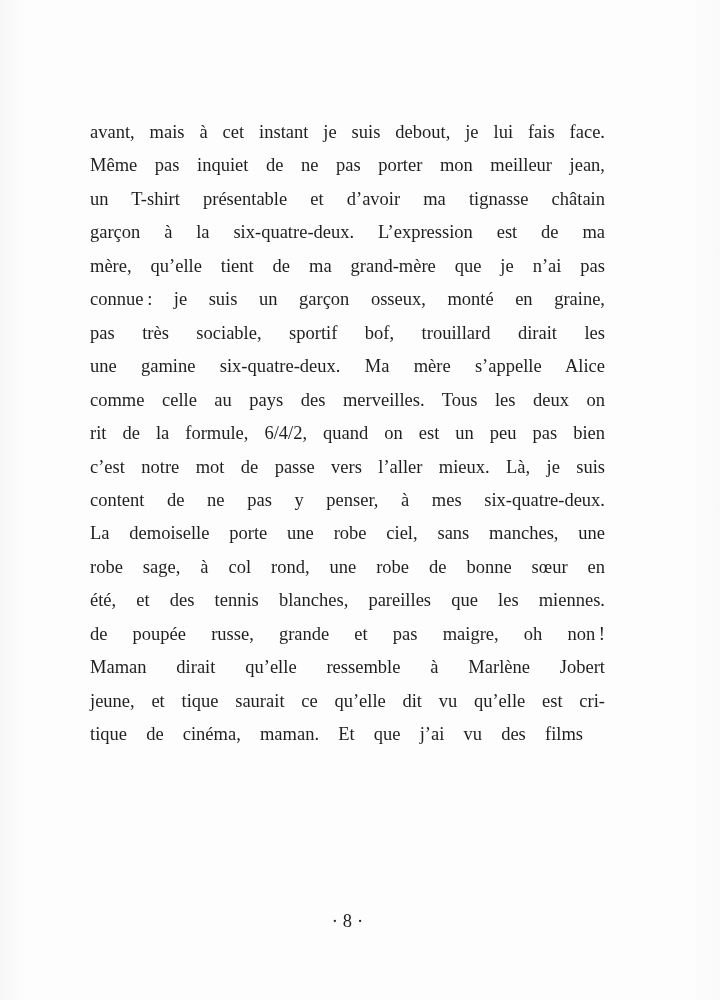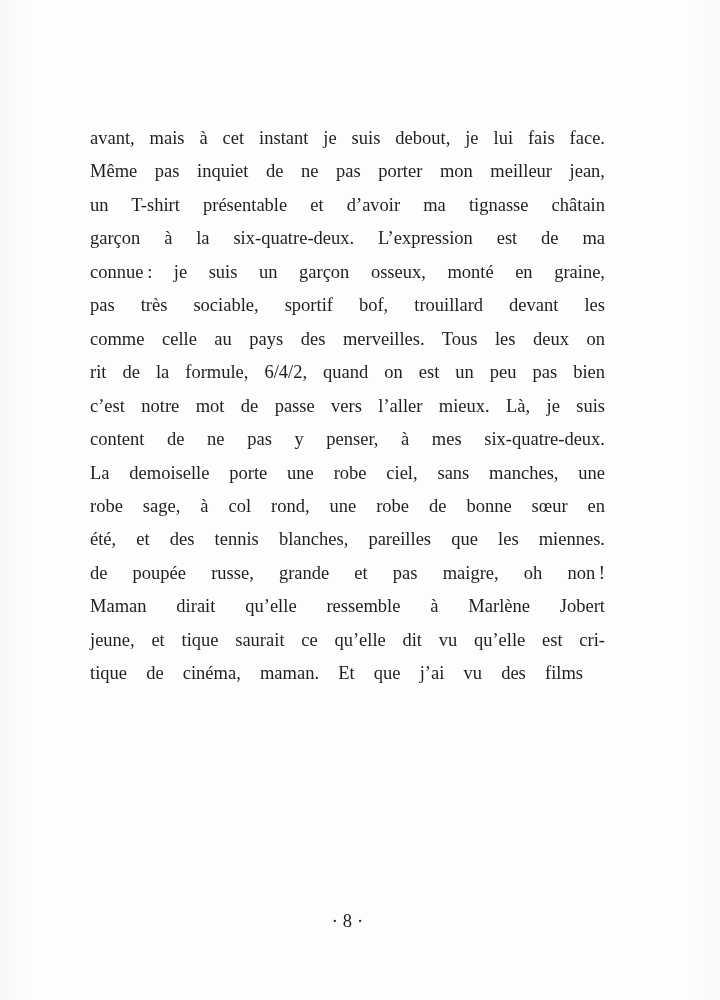--- a/index.html
+++ b/index.html
@@ -13,21 +13,21 @@
     height: 1000px;
     background: #fcfcfc;
     background: linear-gradient(90deg, #f7f7f7 0%, #fdfdfd 4%, #fdfdfd 96%, #f9f9f9 100%);
     font-family: "Liberation Serif", "DejaVu Serif", serif;
     color: #1f1f1f;
     overflow: hidden;
   }
   .text-block {
     position: absolute;
     left: 90px;
-    top: 122px;
+    top: 116px;
     width: 515px;
   }
   .line {
     font-size: 18.5px;
     line-height: 33.45px;
     word-spacing: -0.5px;
     text-align: justify;
     text-align-last: justify;
     -moz-text-align-last: justify;
   }
@@ -52,22 +52,24 @@
 </head>
 <body>
 
 <div class="page">
 
   <div class="text-block">
     <div class="line">avant, mais à cet instant je suis debout, je lui fais face.</div>
     <div class="line">Même pas inquiet de ne pas porter mon meilleur jean,</div>
     <div class="line">un T-shirt présentable et d’avoir ma tignasse châtain</div>
     <div class="line">garçon à la six-quatre-deux. L’expression est de ma</div>
+    <div class="line">mère, qu’elle tient de ma grand-mère que je n’ai pas</div>
     <div class="line">connue : je suis un garçon osseux, monté en graine,</div>
-    <div class="line">pas très sociable, sportif bof, trouillard devant les</div>
+    <div class="line">pas très sociable, sportif bof, trouillard dirait les</div>
+    <div class="line">une gamine six-quatre-deux. Ma mère s’appelle Alice</div>
     <div class="line">comme celle au pays des merveilles. Tous les deux on</div>
     <div class="line">rit de la formule, 6/4/2, quand on est un peu pas bien</div>
     <div class="line">c’est notre mot de passe vers l’aller mieux. Là, je suis</div>
     <div class="line">content de ne pas y penser, à mes six-quatre-deux.</div>
     <div class="line">La demoiselle porte une robe ciel, sans manches, une</div>
     <div class="line">robe sage, à col rond, une robe de bonne sœur en</div>
     <div class="line">été, et des tennis blanches, pareilles que les miennes.</div>
     <div class="line">de poupée russe, grande et pas maigre, oh non !</div>
     <div class="line">Maman dirait qu’elle ressemble à Marlène Jobert</div>
     <div class="line">jeune, et tique saurait ce qu’elle dit vu qu’elle est cri-</div>

